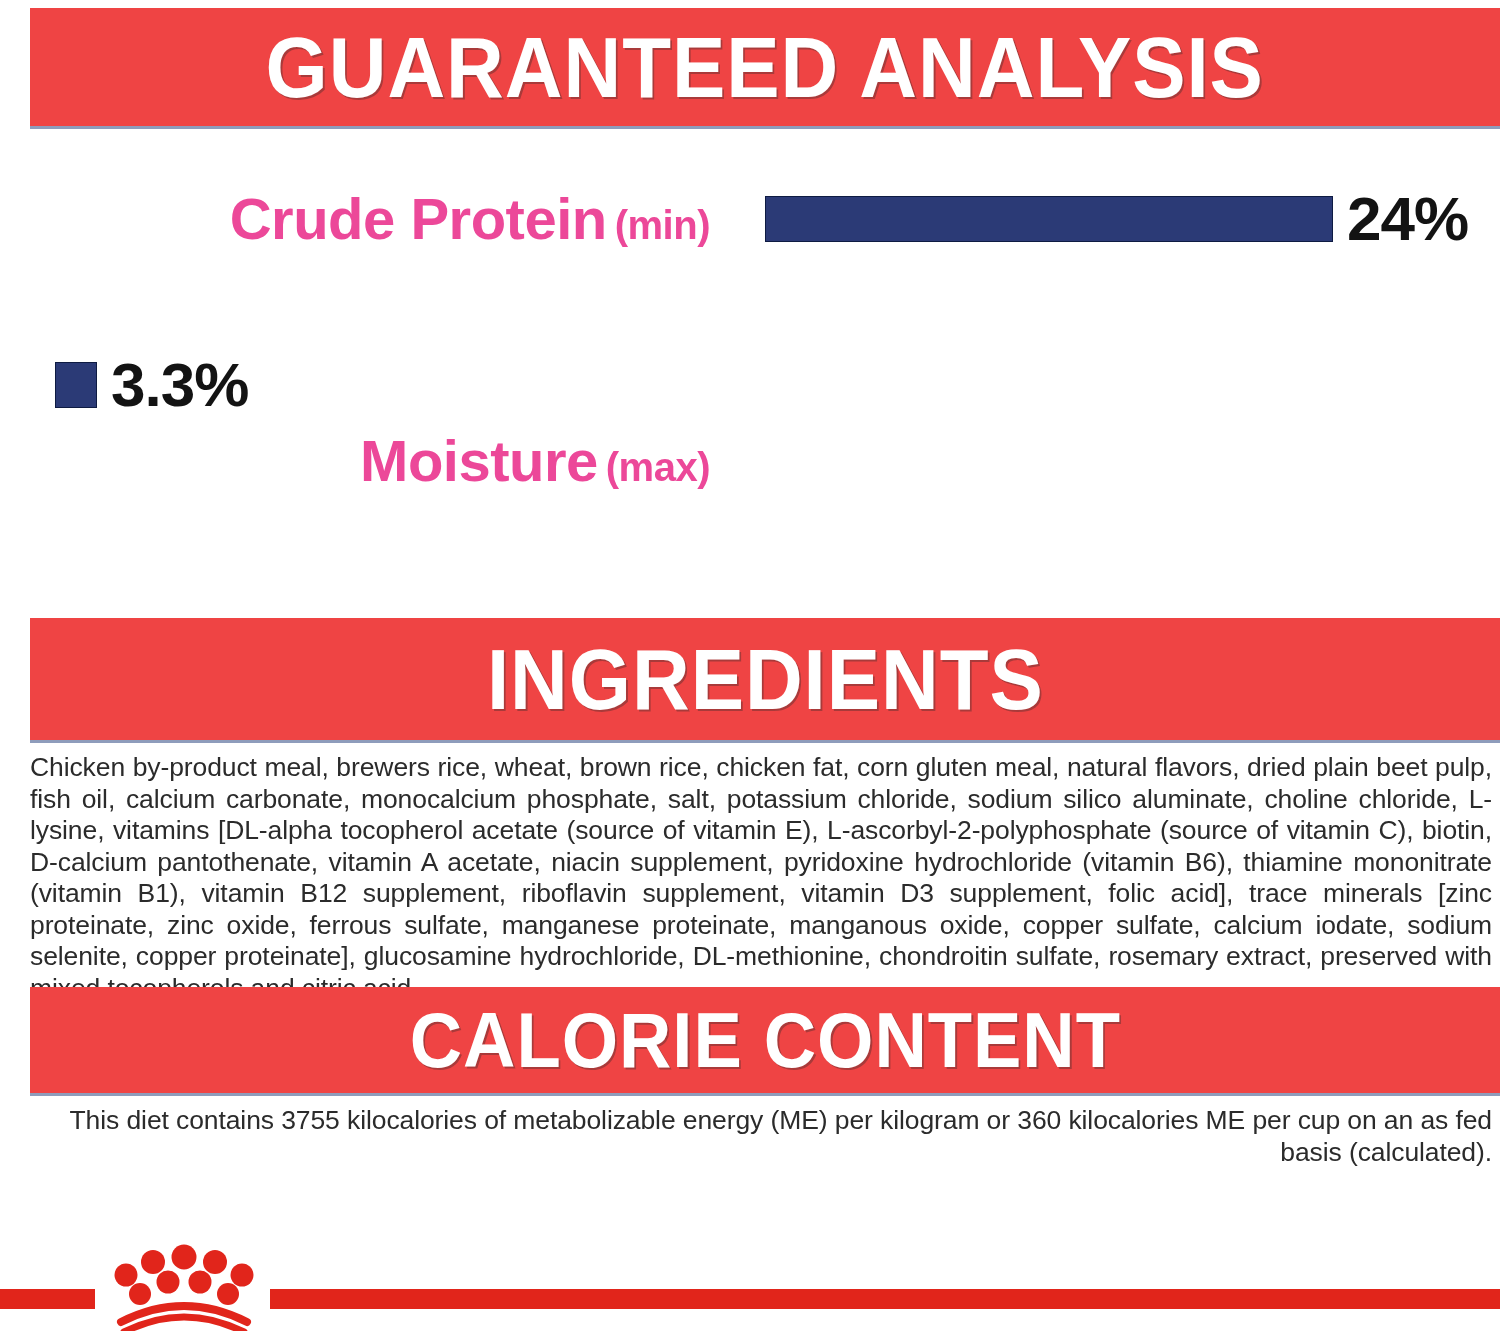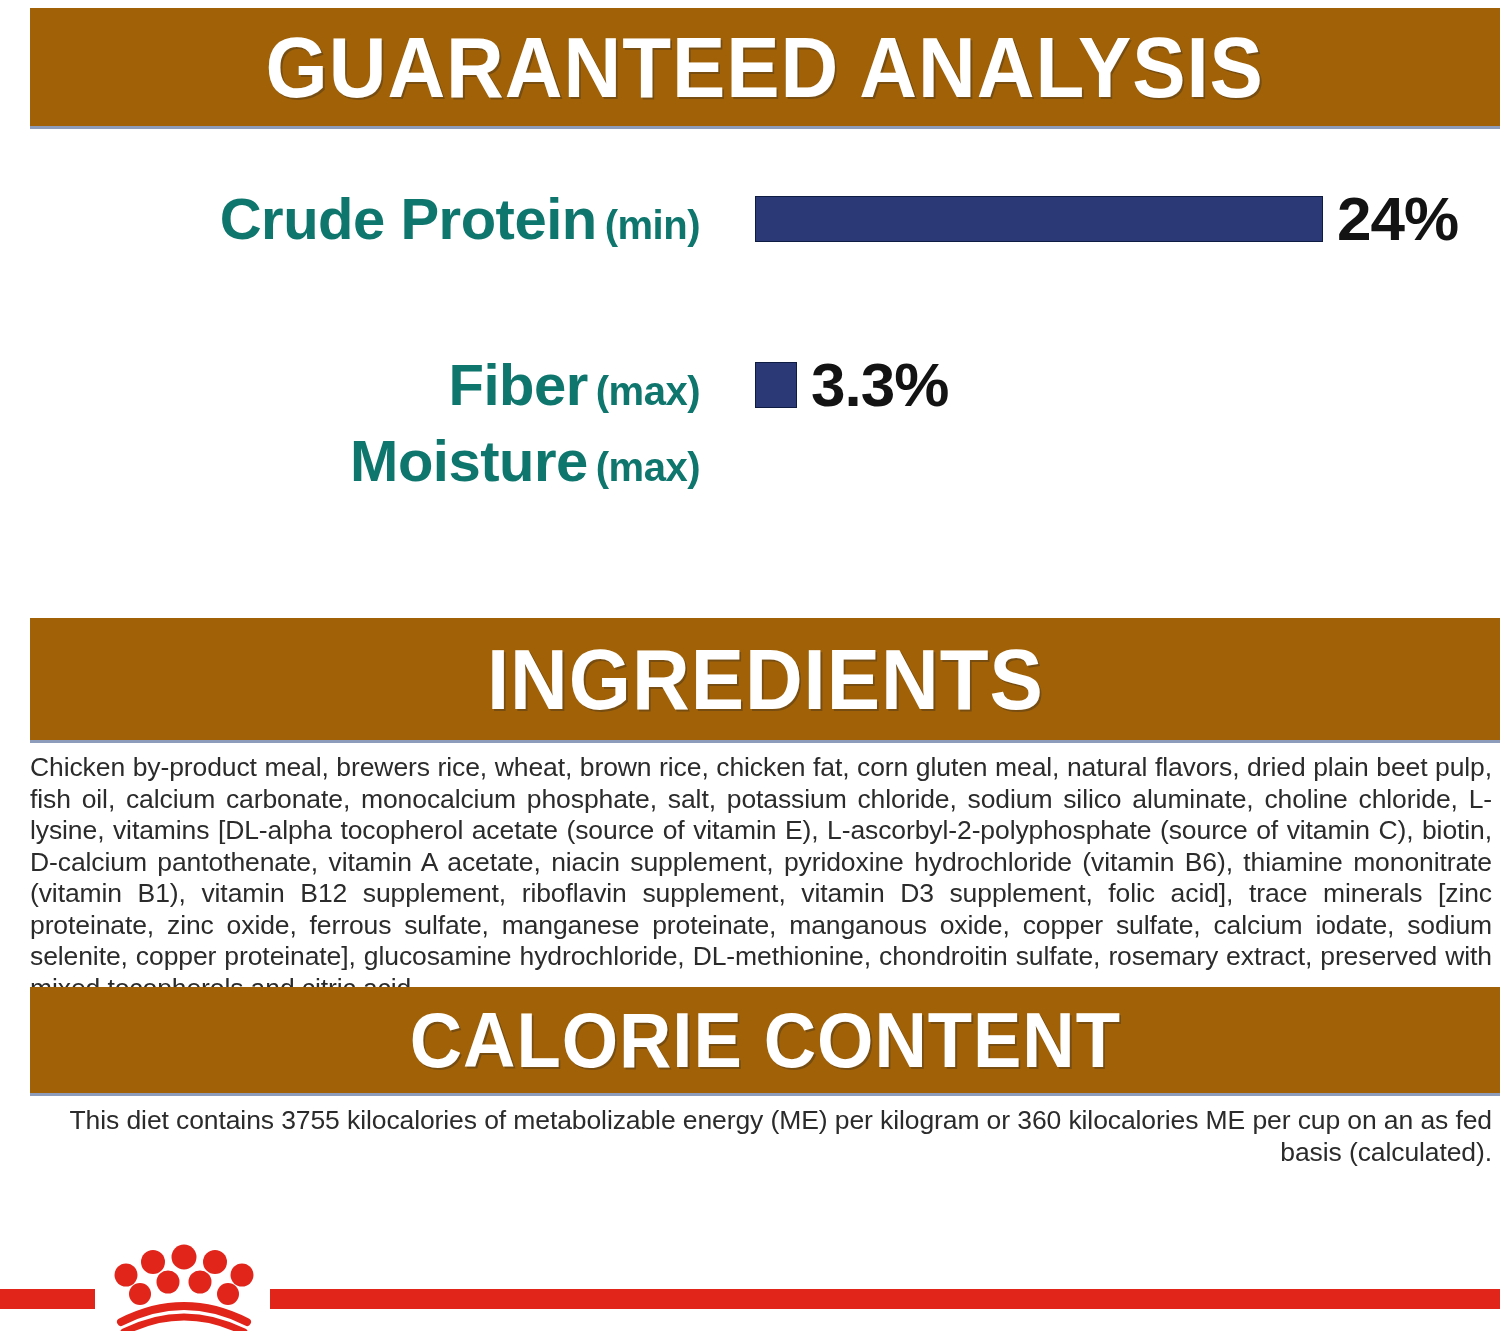--- a/index.html
+++ b/index.html
@@ -13,21 +13,21 @@
     font-family: "Liberation Sans", sans-serif;
     position: relative;
     overflow: hidden;
   }
 
   
   .section-header {
     position: absolute;
     left: 30px;
     right: 0px;
-    background: #a16207;
+    background: #ef4444;
     border-bottom: 3px solid #8e9cbb;
     display: flex;
     align-items: center;
     justify-content: center;
   }
   .section-header .title {
     color: #ffffff;
     font-family: "Liberation Sans Narrow", "Liberation Sans", sans-serif;
     font-weight: bold;
     letter-spacing: 1px;
@@ -59,23 +59,24 @@
     width: 1500px;
     height: 68px;
     display: flex;
     align-items: center;
   }
   .ga-label {
     width: 700px;
     text-align: right;
     padding-right: 0px;
     white-space: nowrap;
-    color: #0f766e;
+    color: #ec4899;
     font-family: "Liberation Sans Narrow", "Liberation Sans", sans-serif;
     line-height: 1;
+    margin-left: 10px;
   }
   .ga-label .nutrient {
     font-size: 58px;
     font-weight: bold;
     letter-spacing: -0.5px;
   }
   .ga-label .qual {
     font-size: 40px;
     font-weight: bold;
     letter-spacing: -0.5px;
@@ -164,23 +165,20 @@
       <span class="nutrient" data-bind="chart_data.rows.0.nutrient">Crude Protein</span><span class="qual" data-bind="chart_data.rows.0.qualifier">(min)</span>
     </div>
     <div class="ga-bar-zone">
       <div class="ga-bar" style="width:568px;"></div>
       <div class="ga-value" data-bind="chart_data.rows.0.label">24%</div>
     </div>
   </div>
 
 
   <div class="ga-row" style="top:166px;">
-    <div class="ga-label">
-      <span class="nutrient" data-bind="chart_data.rows.2.nutrient">Fiber</span><span class="qual" data-bind="chart_data.rows.2.qualifier">(max)</span>
-    </div>
     <div class="ga-bar-zone">
       <div class="ga-bar" style="width:42px;"></div>
       <div class="ga-value" data-bind="chart_data.rows.2.label">3.3%</div>
     </div>
   </div>
 
   <div class="ga-row" style="top:242px;">
     <div class="ga-label">
       <span class="nutrient" data-bind="chart_data.rows.3.nutrient">Moisture</span><span class="qual" data-bind="chart_data.rows.3.qualifier">(max)</span>
     </div>

